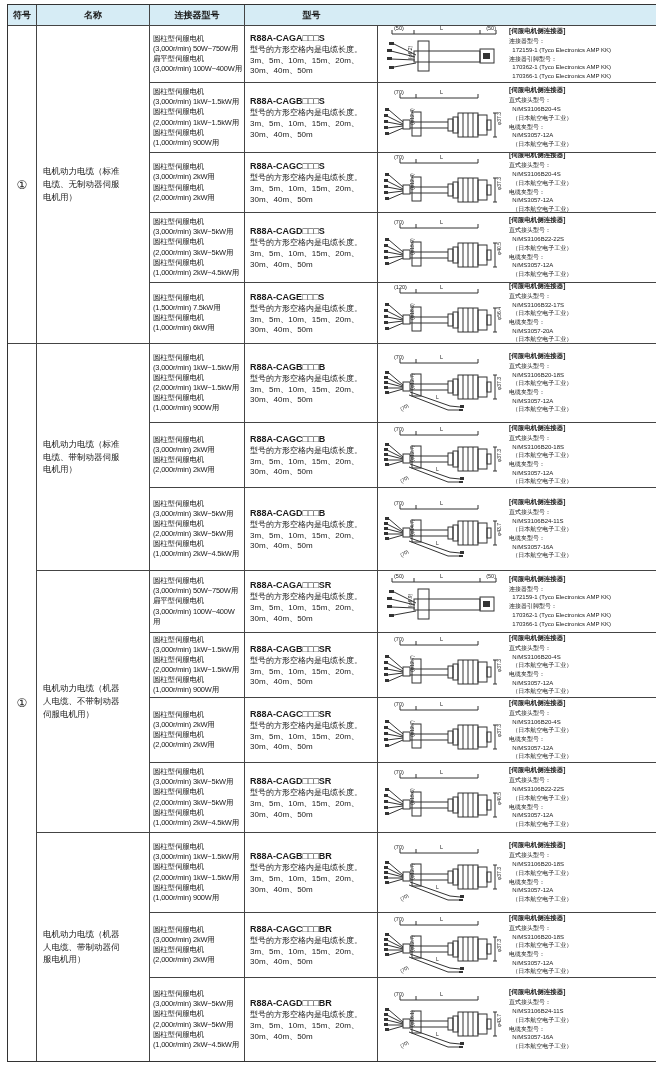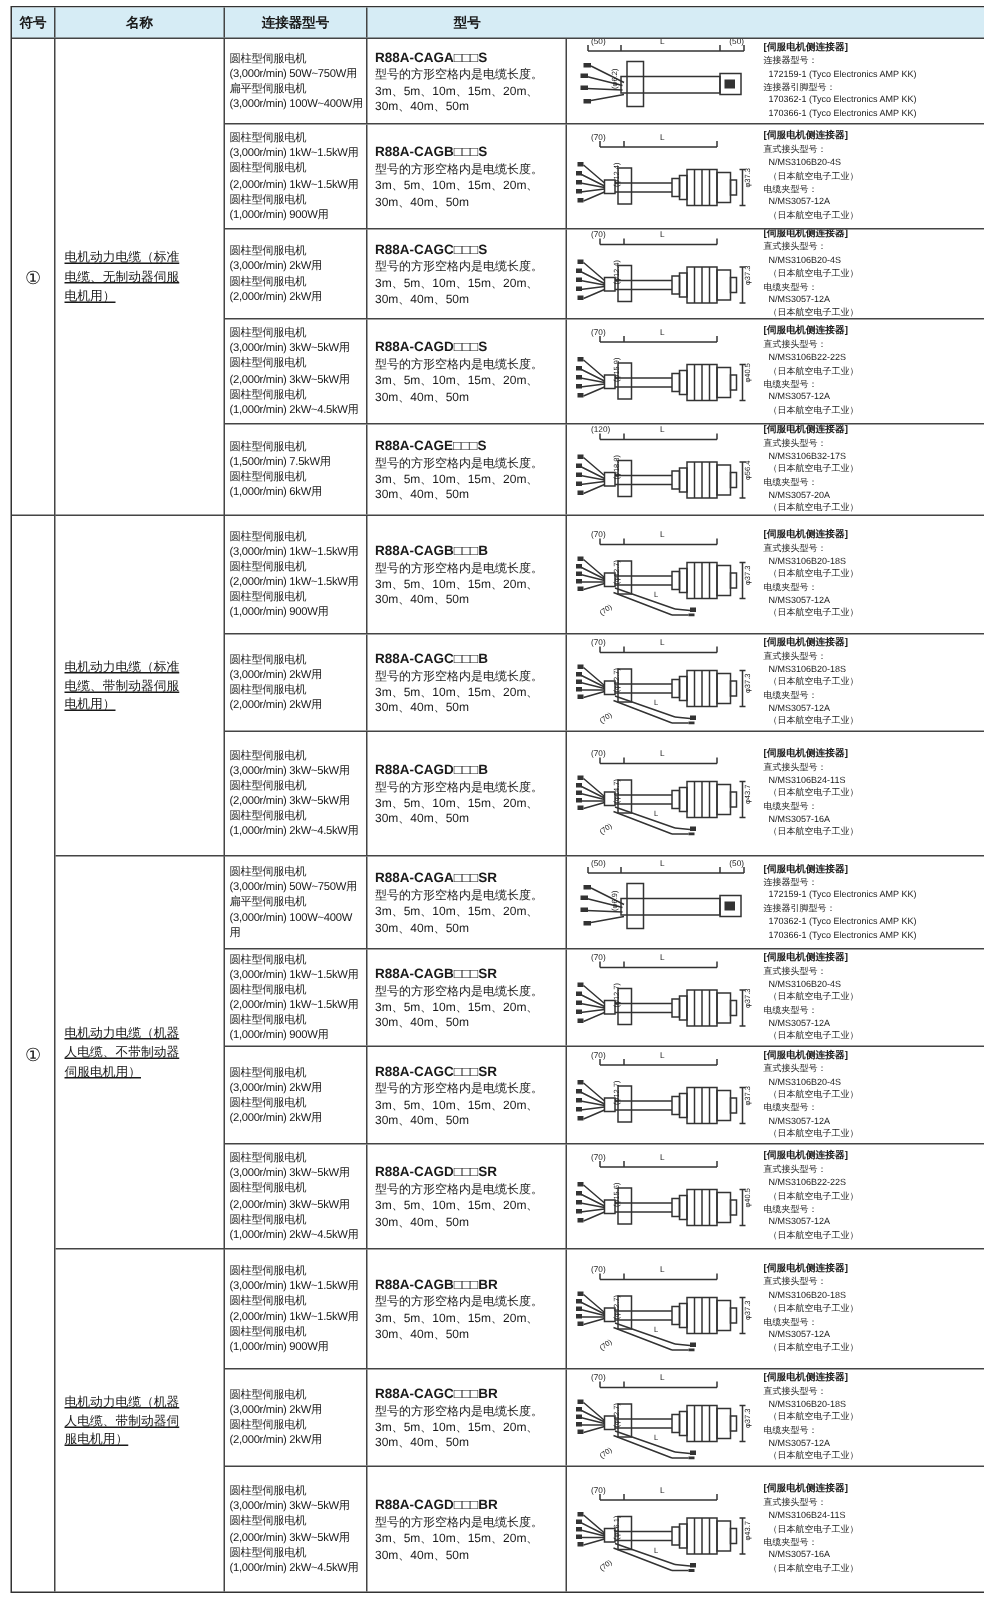--- a/index.html
+++ b/index.html
@@ -5,21 +5,21 @@
   html,body{margin:0;padding:0;background:#fff;}
   .page{position:relative;width:656px;height:1065px;background:#fff;
         font-family:"Liberation Sans","DejaVu Sans",sans-serif;color:#1a1a1a;}
   .tbl{position:absolute;left:7px;top:4px;width:655px;border:1px solid #333;box-sizing:border-box;}
   .thead{display:flex;height:20px;background:#d6ecf5;border-bottom:1px solid #444;}
   .th{box-sizing:border-box;border-right:1px solid #444;display:flex;align-items:center;justify-content:center;
       font-size:9px;font-weight:bold;}
   .th:last-child{border-right:none;}
   .tbody{display:flex;}
   .colsym{width:29px;flex:0 0 29px;display:flex;flex-direction:column;}
-  .colname{width:113px;flex:0 0 113px;display:flex;flex-direction:column;text-decoration:underline;}
+  .colname{width:113px;flex:0 0 113px;display:flex;flex-direction:column;}
   .colmain{flex:1;display:flex;flex-direction:column;}
   .symcell{box-sizing:border-box;border-right:1px solid #444;border-bottom:1px solid #444;
            display:flex;align-items:center;justify-content:center;font-size:12px;}
   .symcell:last-child,.namecell:last-child,.tr:last-child{border-bottom:none;}
   .namecell{box-sizing:border-box;border-right:1px solid #444;border-bottom:1px solid #444;
             display:flex;align-items:center;padding:2px 3px 2px 6px;font-size:8.5px;line-height:1.5;}
   .tr{display:flex;border-bottom:1px solid #444;box-sizing:border-box;}
   .td{box-sizing:border-box;border-right:1px solid #444;overflow:hidden;display:flex;align-items:center;}
   .c-motor{width:95px;flex:0 0 95px;padding:2px 1px 2px 3px;font-size:7.5px;line-height:1.35;letter-spacing:-0.2px;}
   .c-model{width:133px;flex:0 0 133px;padding:4px 2px 2px 5px;}

